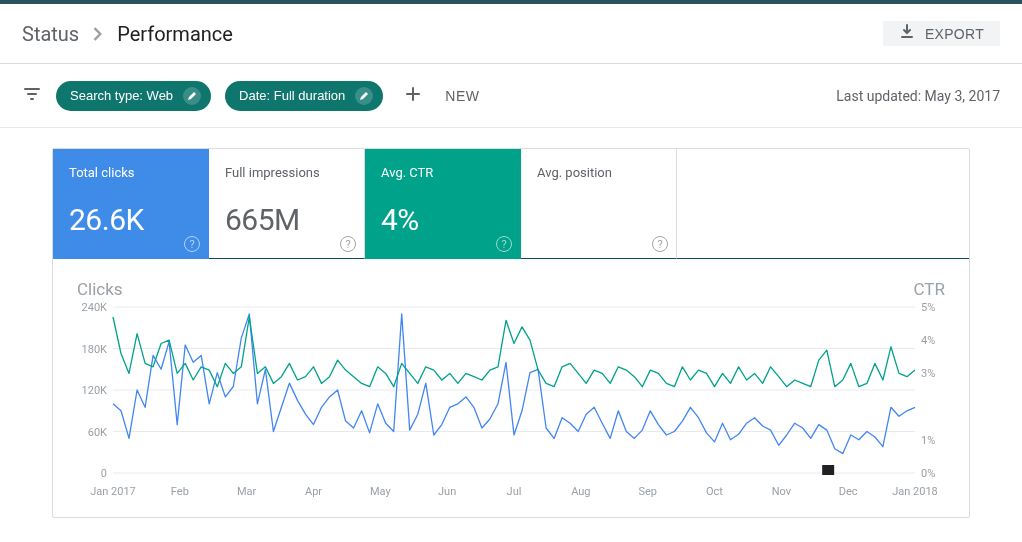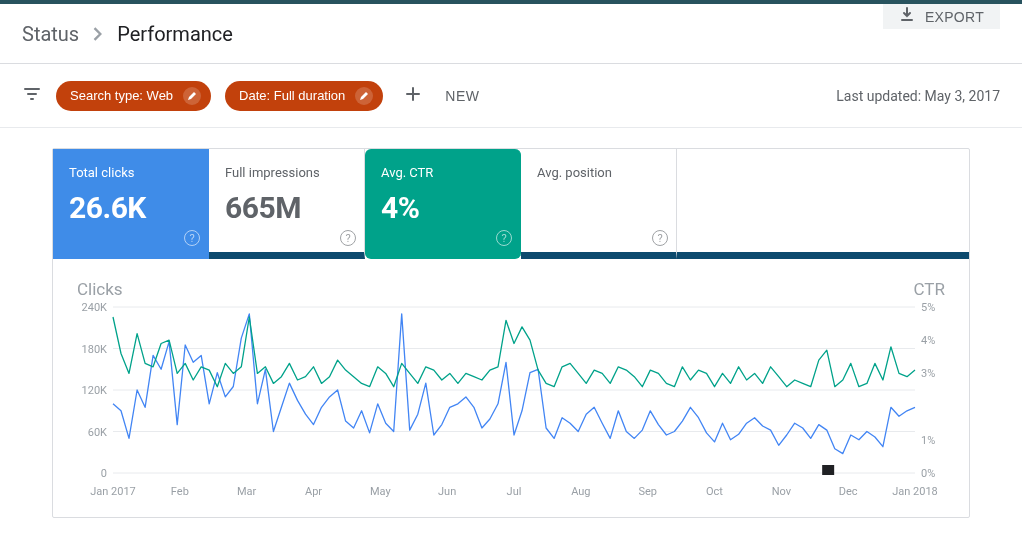--- a/index.html
+++ b/index.html
@@ -6,20 +6,21 @@
   body {
     font-family: Roboto, "Helvetica Neue", Arial, sans-serif;
     background: #fff;
     width: 1022px;
     height: 542px;
     overflow: hidden;
     color: #5f6368;
   }
   .header {
     display: flex;
+    align-items: center;
     justify-content: space-between;
     padding: 0 22px;
     height: 64px;
     border-top: 4px solid #28535e;
     border-bottom: 1px solid #dadce0;
   }
   .breadcrumb {
     display: flex;
     align-items: center;
     gap: 14px;
@@ -53,21 +54,21 @@
   .filterbar-left {
     display: flex;
     align-items: center;
     gap: 14px;
   }
   .filter-icon { color: #5f6368; }
   .chip {
     display: flex;
     align-items: center;
     gap: 10px;
-    background: #c2410c;
+    background: #0f766e;
     color: #fff;
     border-radius: 16px;
     height: 30px;
     padding: 0 10px 0 14px;
     font-size: 13px;
     cursor: pointer;
     border: none;
   }
   .chip .pen { width: 18px; height: 18px; border-radius: 50%; background: rgba(255,255,255,0.18); display:flex; align-items:center; justify-content:center;}
   .new-btn {
@@ -90,34 +91,34 @@
   .card {
     border: 1px solid #dadce0;
     border-radius: 2px;
   }
   .metric-row { display: flex; }
   .metric {
     position: relative;
     width: 156px;
     height: 110px;
     border-right: 1px solid #dadce0;
-    border-bottom: 7px solid #0c4a6e;
+    border-bottom: 1px solid #0c4a6e;
     padding: 16px 16px 10px 16px;
     color: #5f6368;
     cursor: pointer;
   }
   .metric.spacer {
     border-right: none;
     flex: 1;
     cursor: default;
   }
   .metric.active-blue { background: #3f8ce8; color: #fff; border-right-color:#3f8ce8; border-bottom-color:#3f8ce8;}
-  .metric.active-teal { background: #00a28a; color: #fff; border-right-color:#00a28a; border-bottom-color:#00a28a;border-radius:6px;}
+  .metric.active-teal { background: #00a28a; color: #fff; border-right-color:#00a28a; border-bottom-color:#00a28a;}
   .metric .label { font-size: 13px; }
-  .metric .value { font-size: 30px; margin-top: 10px; font-weight: 700; letter-spacing: -0.5px; }
+  .metric .value { font-size: 30px; margin-top: 22px; font-weight: 400; letter-spacing: -0.5px; }
   .metric .help {
     position: absolute;
     right: 8px; bottom: 6px;
     width: 16px; height: 16px;
     border: 1.5px solid currentColor;
     border-radius: 50%;
     display: flex; align-items: center; justify-content: center;
     font-size: 11px;
     opacity: 0.6;
     cursor: pointer;

